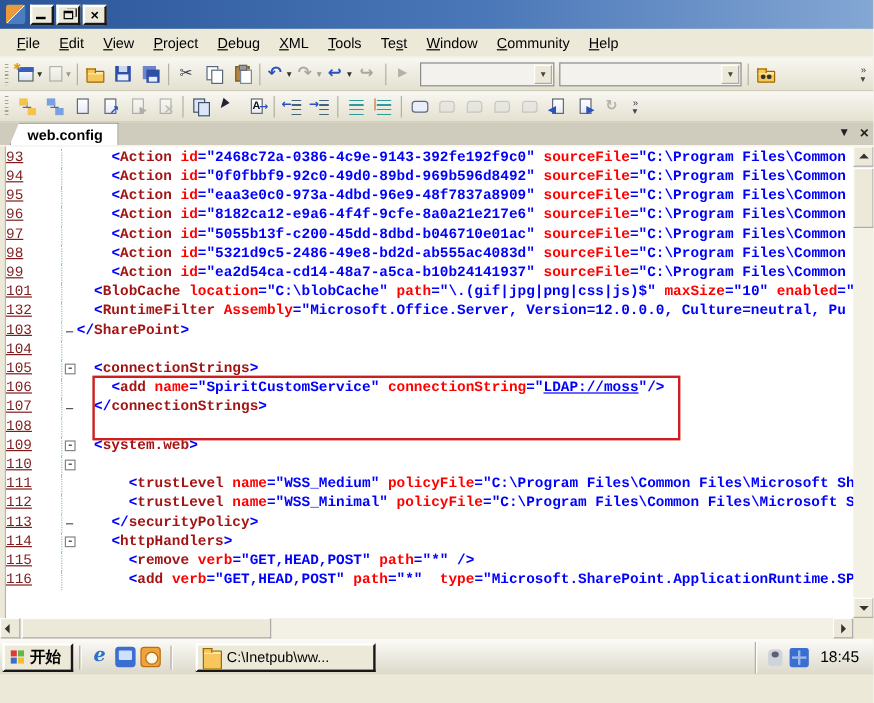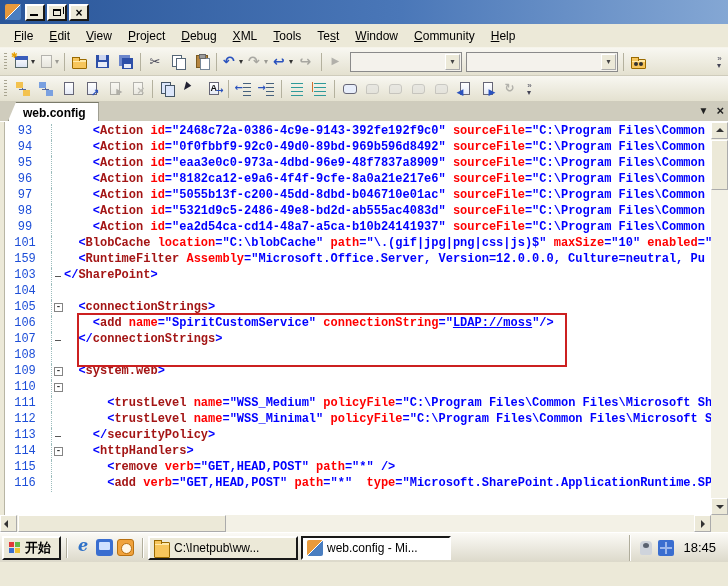--- a/index.html
+++ b/index.html
@@ -144,22 +144,22 @@
   .tabstrip-btns { position:absolute; right:4px; top:3px; display:flex; gap:8px; align-items:center; }
   .ts-btn { color:#222; font-size:10px; line-height:12px; }
   .ts-btn.x { font-size:13px; font-weight:bold; }
 
   
   .editor-frame { height:410px; background:#ece9d8; position:relative; }
   .editor { position:relative; margin-left:4px; height:393px; background:#fff; overflow:hidden;
     border-left:1px solid #b8b5a4; }
   .code-lines { padding-top:2px; }
   .code-line { display:flex; height:16px; }
-  .line-num { width:46px; text-align:center; padding-right:6px; flex:none; color:#1d4ed8;
-    font:12px "Liberation Mono",monospace; }
+  .line-num { width:46px; text-align:left; padding-right:6px; flex:none; color:#7f1d1d;
+    font:12px "Liberation Mono",monospace;text-decoration:underline; }
   .fold-cell { width:13px; flex:none; border-left:1px dotted #9bbcbc; position:relative; }
   .fold-box { position:absolute; left:2px; top:3px; width:9px; height:9px; background:#fff;
     border:1px solid #848484; font:bold 9px "Liberation Mono",monospace; line-height:7px;
     text-align:center; color:#333; }
   .fold-dash { position:absolute; left:3px; top:8px; width:6px; height:1px; background:#555; }
   .code-text { white-space:pre; font:bold 12px "Liberation Mono",monospace; }
   .annotation-box { position:absolute; left:72px; width:490px; border:2px solid #cc2020;
     pointer-events:none; }
 
   
@@ -203,21 +203,21 @@
     font:bold italic 16px "DejaVu Serif",serif; color:#2e71c8; }
   .ic-show-desktop { background:#3a6ed0; border-radius:3px; }
   .ic-show-desktop::after { content:""; position:absolute; left:3px; top:3px; width:11px; height:8px;
     background:#cfe0ff; border-radius:1px; }
   .ic-clock-app { background:#f0a23c; border-radius:3px; border:1px solid #b87010; }
   .ic-clock-app::after { content:""; position:absolute; left:3px; top:3px; width:9px; height:9px;
     background:#fff7e8; border-radius:50%; border:1px solid #b87010; }
   .task-buttons { display:flex; gap:3px; flex:1; }
   .task-btn { width:150px; height:24px; background:#ece9d8; border:2px outset #fff;
     border-right-color:#6d6d6d; border-bottom-color:#6d6d6d; display:flex; align-items:center;
-    gap:4px; padding:0 4px; overflow:hidden; }
+    gap:4px; padding:0 4px; overflow:hidden;margin-left:15px; }
   .task-btn.active { background:#fff; border:2px inset #fff; border-left-color:#6d6d6d;
     border-top-color:#6d6d6d; }
   .task-label { white-space:nowrap; overflow:hidden; font-size:12px; }
   .ic.tk { width:16px; height:16px; }
   .ic-visual-studio { border-radius:2px; background:linear-gradient(135deg,#e89a3c 0 48%,#fff 48% 52%,#4a7ec0 52%); }
   .tray { display:flex; align-items:center; gap:5px; padding:0 6px 0 8px; border-left:1px solid #b0ad9c;
     box-shadow:inset 1px 0 0 #fff; height:26px; }
   .tray-ic { width:16px; height:16px; position:relative; }
   .ic-im-tray { background:#cfd4dc; border-radius:4px 4px 2px 2px; width:12px; height:14px; margin:1px 2px; }
   .ic-im-tray::before { content:""; position:absolute; left:3px; top:2px; width:6px; height:5px;
@@ -452,21 +452,21 @@
             <span class="line-num">99</span>
             <span class="fold-cell"></span>
             <span class="code-text"><span style="color: rgb(0, 0, 0);">    </span><span style="color: rgb(0, 0, 255);">&lt;</span><span style="color: rgb(163, 21, 21);">Action</span><span style="color: rgb(0, 0, 0);"> </span><span style="color: rgb(255, 0, 0);">id</span><span style="color: rgb(0, 0, 255);">="ea2d54ca-cd14-48a7-a5ca-b10b24141937"</span><span style="color: rgb(0, 0, 0);"> </span><span style="color: rgb(255, 0, 0);">sourceFile</span><span style="color: rgb(0, 0, 255);">="C:\Program Files\Common</span></span>
           </div>
           <div class="code-line">
             <span class="line-num">101</span>
             <span class="fold-cell"></span>
             <span class="code-text"><span style="color: rgb(0, 0, 0);">  </span><span style="color: rgb(0, 0, 255);">&lt;</span><span style="color: rgb(163, 21, 21);">BlobCache</span><span style="color: rgb(0, 0, 0);"> </span><span style="color: rgb(255, 0, 0);">location</span><span style="color: rgb(0, 0, 255);">="C:\blobCache"</span><span style="color: rgb(0, 0, 0);"> </span><span style="color: rgb(255, 0, 0);">path</span><span style="color: rgb(0, 0, 255);">="\.(gif|jpg|png|css|js)$"</span><span style="color: rgb(0, 0, 0);"> </span><span style="color: rgb(255, 0, 0);">maxSize</span><span style="color: rgb(0, 0, 255);">="10"</span><span style="color: rgb(0, 0, 0);"> </span><span style="color: rgb(255, 0, 0);">enabled</span><span style="color: rgb(0, 0, 255);">="</span></span>
           </div>
           <div class="code-line">
-            <span class="line-num">159</span>
+            <span class="line-num">132</span>
             <span class="fold-cell"></span>
             <span class="code-text"><span style="color: rgb(0, 0, 0);">  </span><span style="color: rgb(0, 0, 255);">&lt;</span><span style="color: rgb(163, 21, 21);">RuntimeFilter</span><span style="color: rgb(0, 0, 0);"> </span><span style="color: rgb(255, 0, 0);">Assembly</span><span style="color: rgb(0, 0, 255);">="Microsoft.Office.Server, Version=12.0.0.0, Culture=neutral, Pu</span></span>
           </div>
           <div class="code-line">
             <span class="line-num">103</span>
             <span class="fold-cell">
               <span class="fold-dash"></span>
             </span>
             <span class="code-text"><span style="color: rgb(0, 0, 255);">&lt;/</span><span style="color: rgb(163, 21, 21);">SharePoint</span><span style="color: rgb(0, 0, 255);">&gt;</span></span>
           </div>
@@ -574,24 +574,20 @@
         <span class="ql-icon ic-internet-explorer"></span>
         <span class="ql-icon ic-show-desktop"></span>
         <span class="ql-icon ic-clock-app"></span>
       </div>
     <div class="tb-sep"></div>
     <div class="task-buttons" id="task-buttons">
         <div class="task-btn">
           <span class="ic tk ic-folder"></span>
           <span class="task-label">C:\Inetpub\ww...</span>
         </div>
-        <div class="task-btn active">
-          <span class="ic tk ic-visual-studio"></span>
-          <span class="task-label">web.config - Mi...</span>
-        </div>
       </div>
     <div class="tray">
       <span style="display:flex;gap:4px" id="tray-icons">
           <span class="tray-ic ic-im-tray"></span>
           <span class="tray-ic ic-network-tray"></span>
         </span>
       <span class="tray-time">18:45</span>
     </div>
   </div>
 

